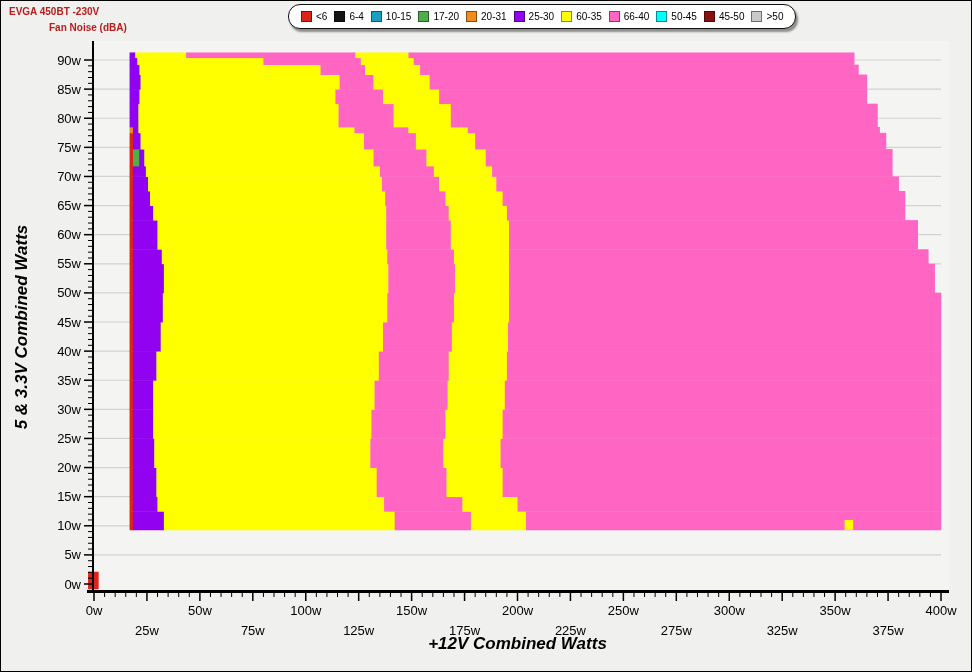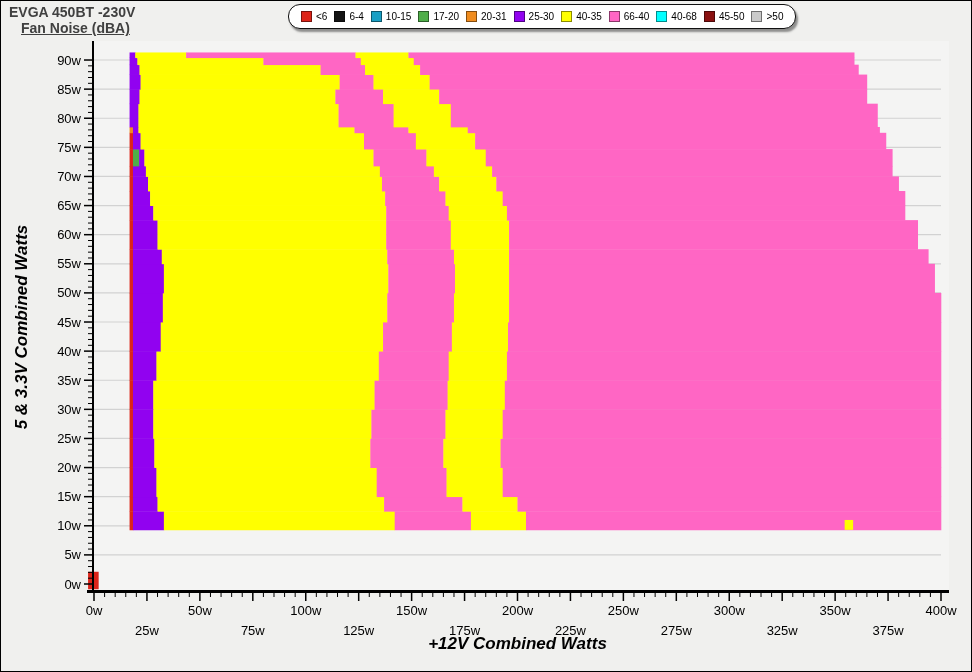--- a/index.html
+++ b/index.html
@@ -1,20 +1,20 @@
 <!DOCTYPE html>
 <html><head>
 <meta charset="utf-8">
 <style>
   html,body{margin:0;padding:0;background:#d8d8d8;}
   #page{position:relative;width:972px;height:672px;background:#f0f0ee;border:1px solid #000;
         box-sizing:border-box;font-family:"Liberation Sans",sans-serif;overflow:hidden;}
   #chart-svg{position:absolute;left:0;top:0;}
-  #title-block{position:absolute;left:8px;top:3px;font-weight:bold;font-size:14px;line-height:16px;color:#404040;}
-  #title-block .l2{margin-left:12px;text-decoration:underline;}
+  #title-block{position:absolute;left:8px;top:3px;font-weight:bold;font-size:10px;line-height:16px;color:#b91c1c;}
+  #title-block .l2{margin-left:40px;}
   #legend{position:absolute;left:287px;top:3px;height:23px;display:flex;align-items:center;gap:7px;
           background:#fff;border:1.5px solid #111;border-radius:12px;padding:0 12px;
           box-shadow:2px 3px 2px rgba(60,60,60,0.55);}
   .leg-item{display:flex;align-items:center;gap:4px;font-size:10px;color:#000;white-space:nowrap;}
   .leg-chip{width:11px;height:11px;border:1px solid rgba(0,0,0,0.45);box-sizing:border-box;flex:none;}
   svg text{fill:#000;}
   .tick-label{font-size:13px;}
   .axis-title{font-size:17px;font-weight:bold;font-style:italic;}
 </style>
 </head>
@@ -428,29 +428,29 @@
       <div class="leg-item">
         <span class="leg-chip" style="background: rgb(240, 140, 30);"></span>
         <span>20-31</span>
       </div>
       <div class="leg-item">
         <span class="leg-chip" style="background: rgb(145, 2, 240);"></span>
         <span>25-30</span>
       </div>
       <div class="leg-item">
         <span class="leg-chip" style="background: rgb(255, 255, 0);"></span>
-        <span>40-35</span>
+        <span>60-35</span>
       </div>
       <div class="leg-item">
         <span class="leg-chip" style="background: rgb(255, 102, 196);"></span>
         <span>66-40</span>
       </div>
       <div class="leg-item">
         <span class="leg-chip" style="background: rgb(0, 255, 255);"></span>
-        <span>40-68</span>
+        <span>50-45</span>
       </div>
       <div class="leg-item">
         <span class="leg-chip" style="background: rgb(138, 17, 17);"></span>
         <span>45-50</span>
       </div>
       <div class="leg-item">
         <span class="leg-chip" style="background: rgb(201, 201, 201);"></span>
         <span>&gt;50</span>
       </div>
     </div>

